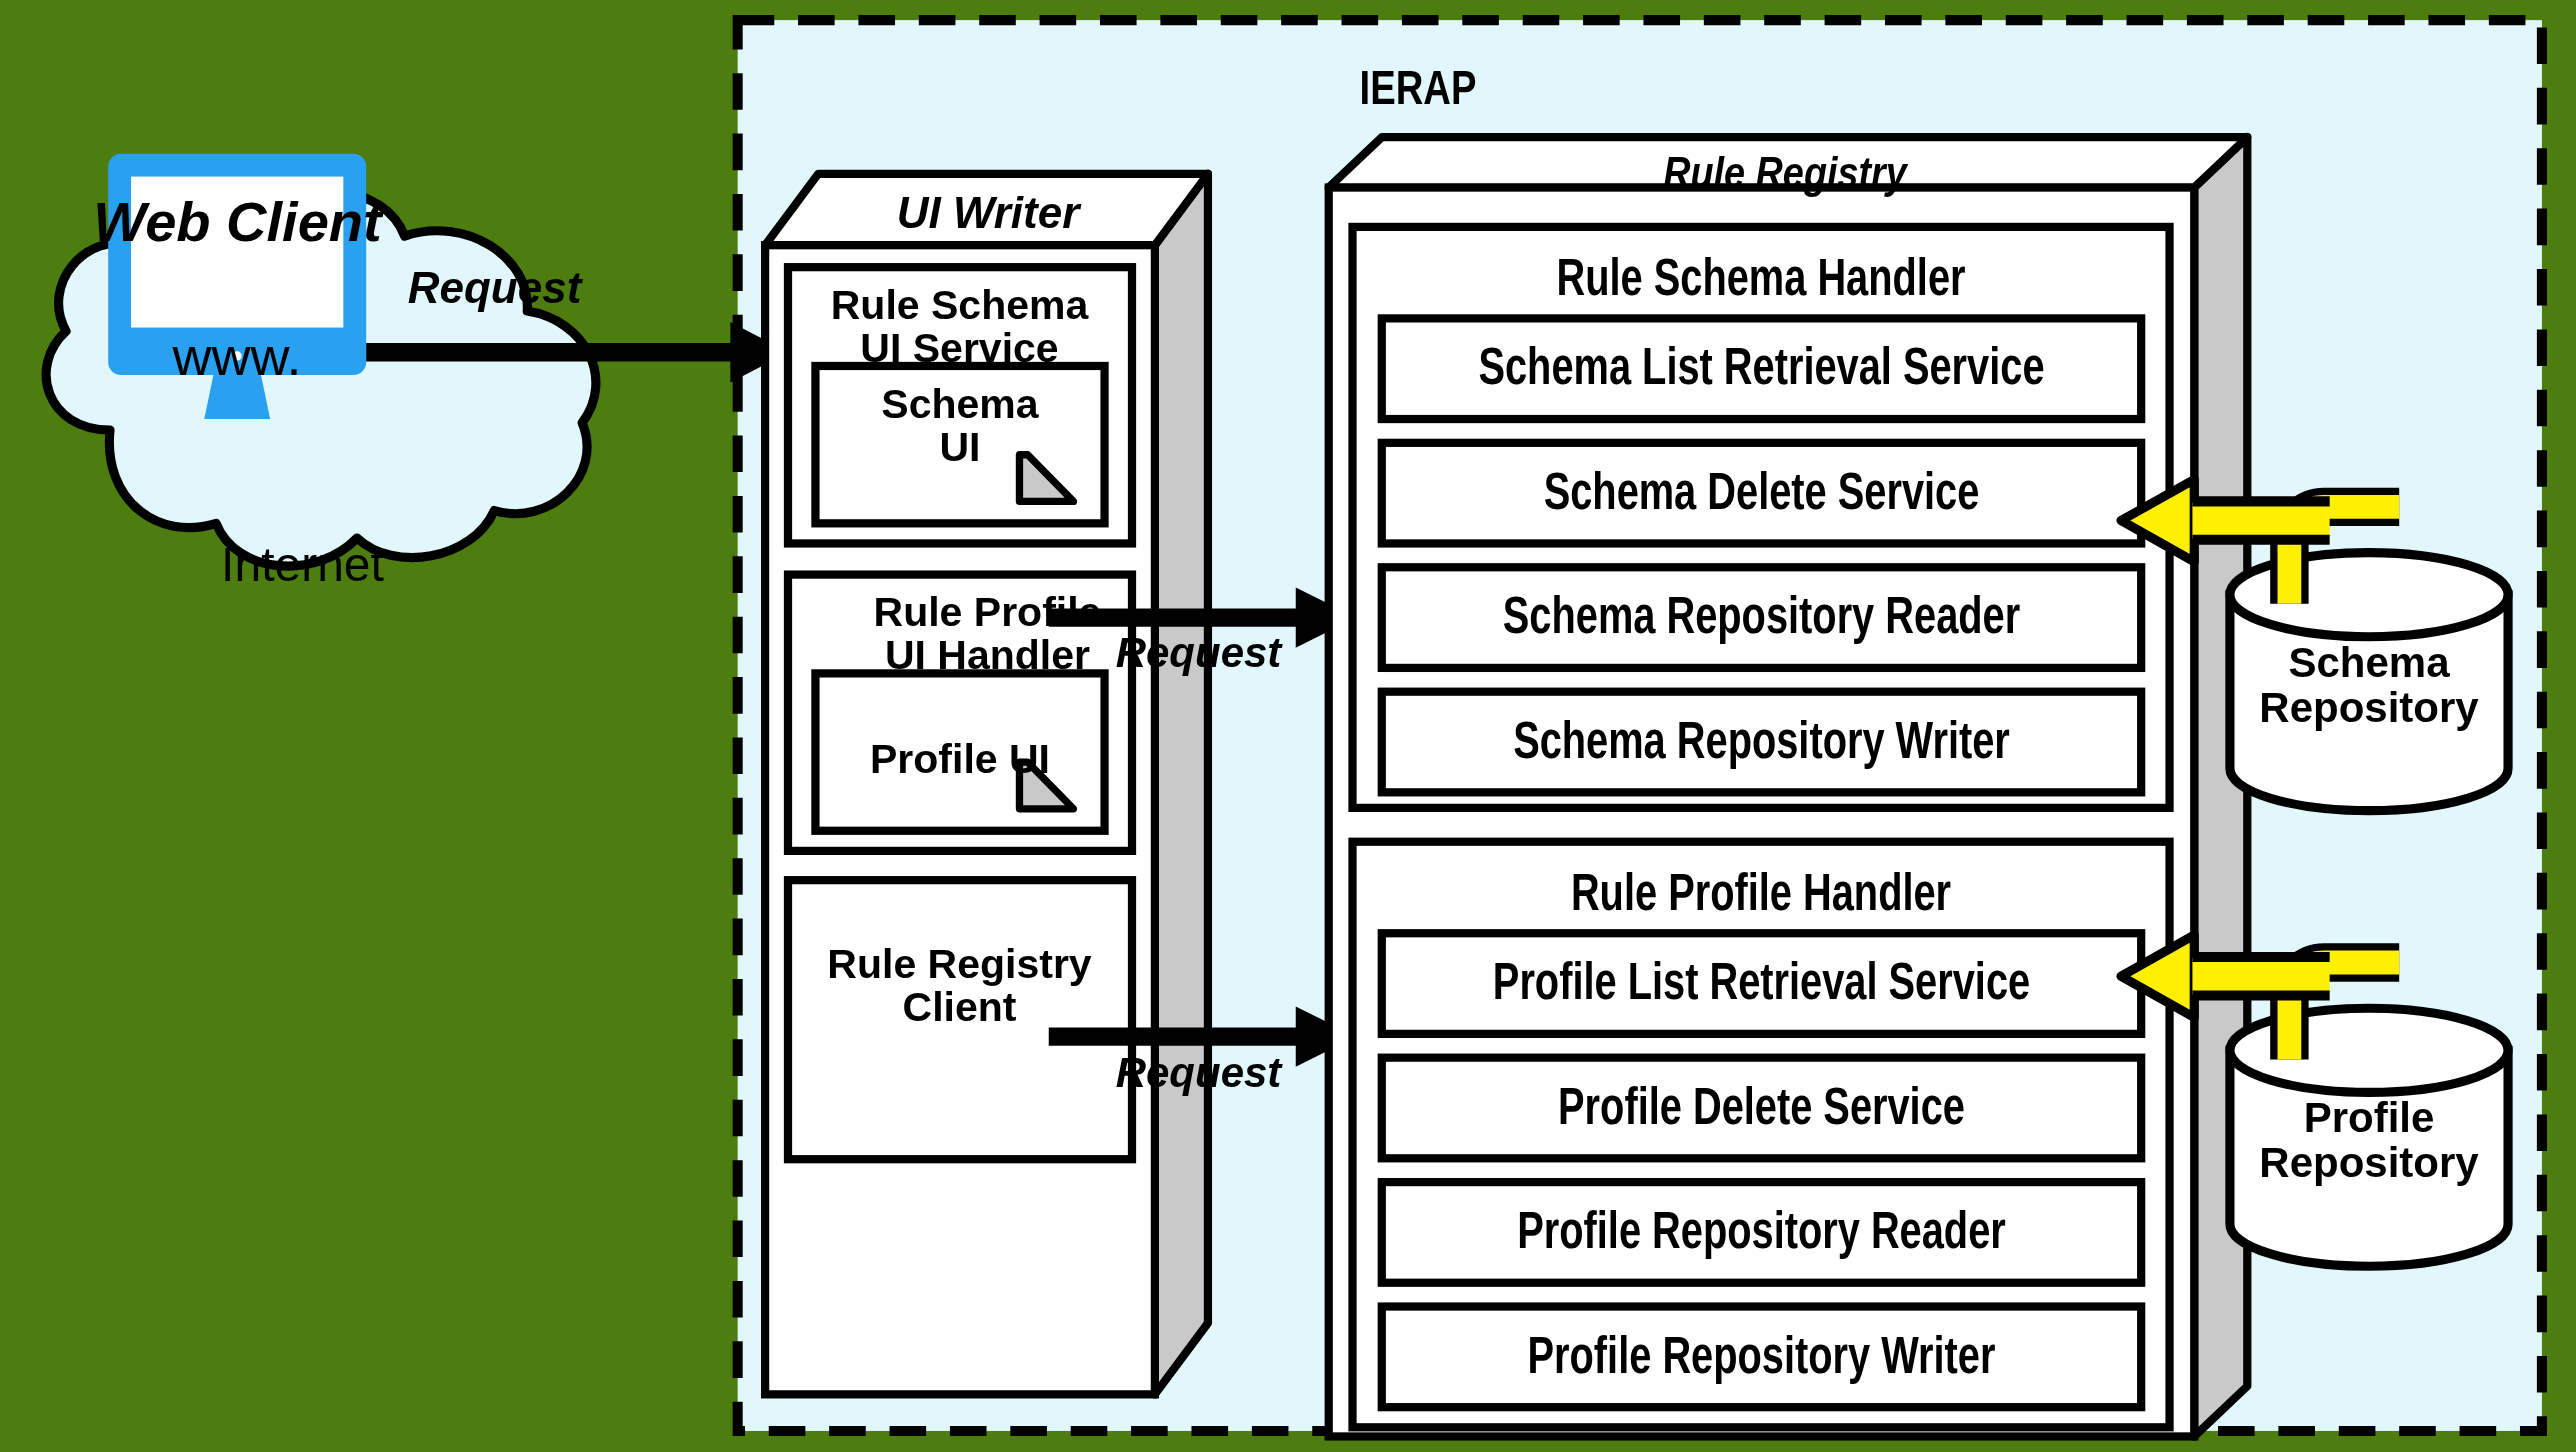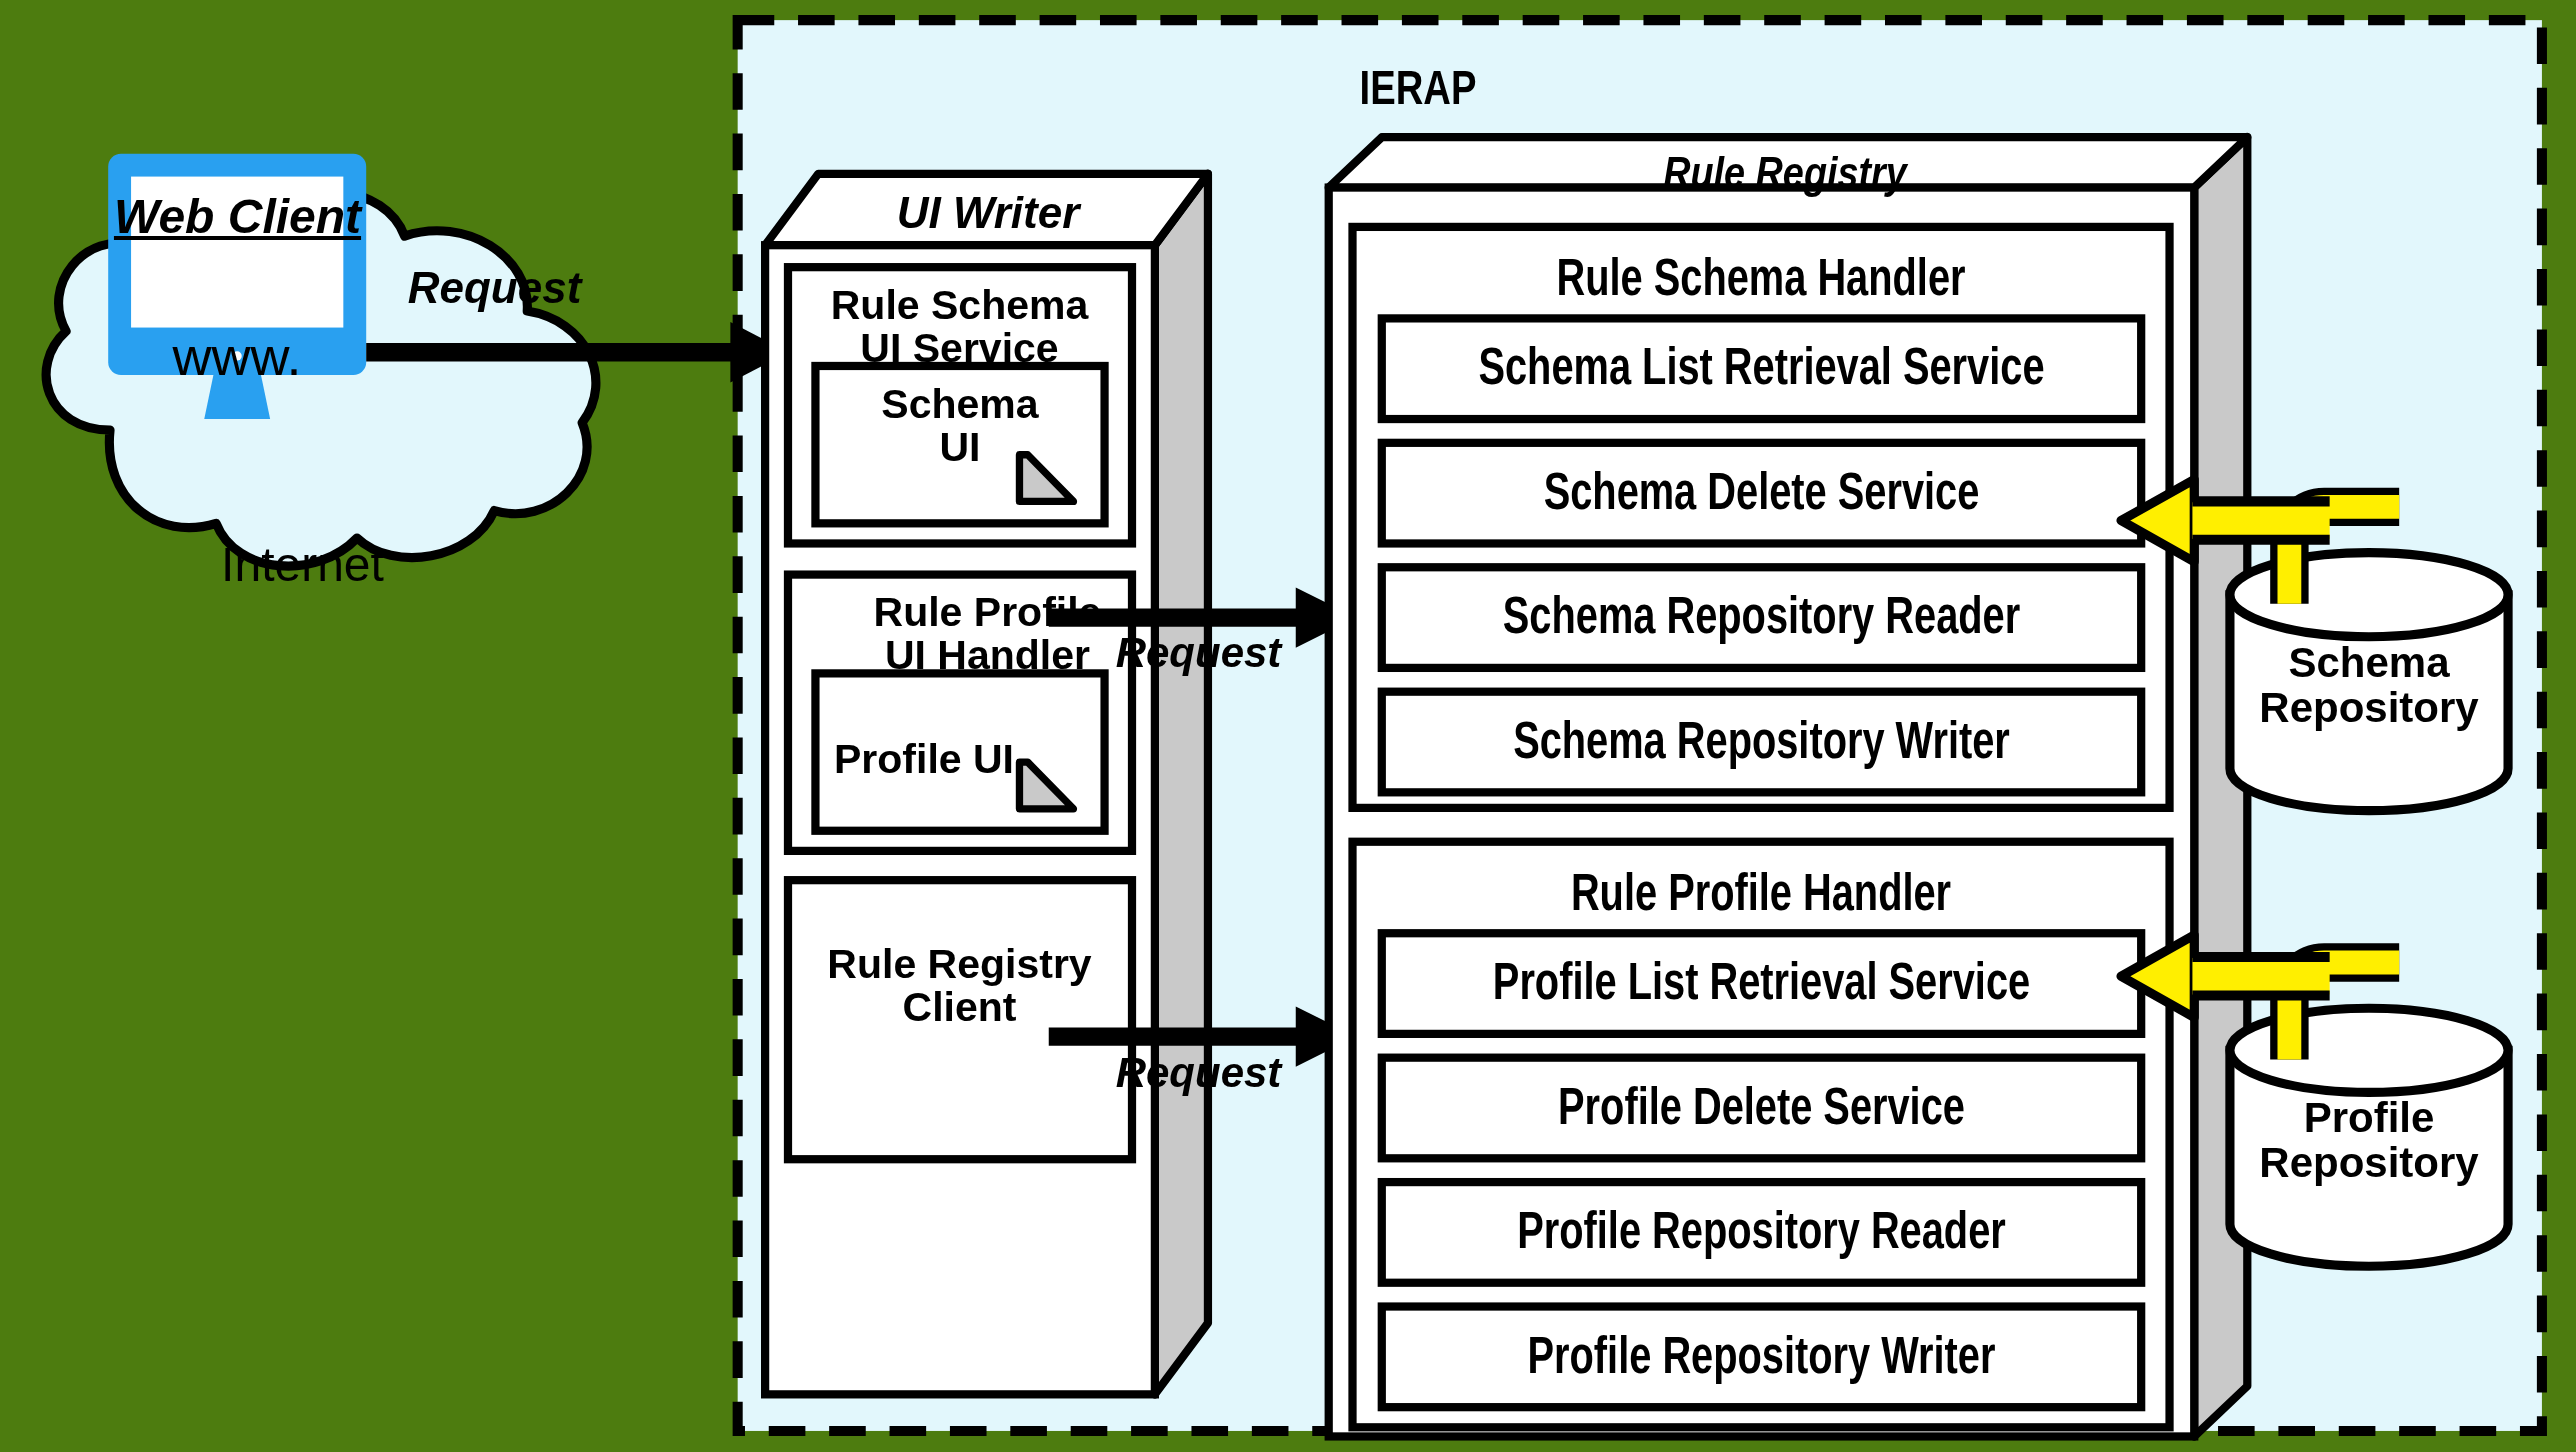--- a/index.html
+++ b/index.html
@@ -116,38 +116,38 @@
       <path d="M2502,1158 L2502,1090 A38,38 0 0 1 2540,1052 L2622,1052" fill="none" stroke="#ffef00" stroke-width="26" stroke-linecap="butt" stroke-linejoin="round"></path>
       <path d="M2318,1067 L2398,1022 L2398,1112 Z" fill="#ffef00" stroke="#000" stroke-width="10" stroke-linejoin="round"></path>
       <rect x="2396" y="1047" width="150" height="40" fill="#ffef00" stroke="none"></rect>
       <line x1="2396" y1="1046" x2="2546" y2="1046" stroke="#000" stroke-width="11"></line>
       <line x1="2396" y1="1088" x2="2546" y2="1088" stroke="#000" stroke-width="11"></line>
     </g>
   </svg>
 
   <div class="lbl cond" style="left:1235px;top:62px;width:366px;font-size:49px;">IERAP</div>
 
-  <div class="lbl ital" style="left:73px;top:192px;width:329px;font-size:48px;text-decoration:underline;">Web Client</div>
+  <div class="lbl ital" style="left:73px;top:192px;width:329px;font-size:56px;">Web Client</div>
 
   <div class="lbl" style="left:131px;top:328px;width:212px;font-size:54px;font-weight:normal;">www.</div>
 
   <div class="lbl" style="left:165px;top:540px;width:275px;font-size:48px;font-weight:normal;">Internet</div>
 
   <div class="lbl ital" style="left:339px;top:265px;width:311px;font-size:44px;">Request</div>
 
   <div class="lbl ital" style="left:805px;top:190px;width:366px;font-size:44px;">UI Writer</div>
 
   <div class="lbl" style="left:792px;top:284px;width:335px;font-size:41px;">Rule Schema
 UI Service</div>
   <div class="lbl" style="left:820px;top:383px;width:280px;font-size:41px;">Schema
 UI</div>
 
   <div class="lbl" style="left:820px;top:591px;width:335px;font-size:41px;">Rule Profile
 UI Handler</div>
-  <div class="lbl" style="left:784px;top:738px;width:280px;font-size:41px;">Profile UI</div>
+  <div class="lbl" style="left:820px;top:738px;width:280px;font-size:41px;">Profile UI</div>
 
   <div class="lbl" style="left:792px;top:943px;width:335px;font-size:41px;">Rule Registry
 Client</div>
 
   <div class="lbl ital" style="left:1066px;top:631px;width:265px;font-size:42px;">Request</div>
   <div class="lbl ital" style="left:1066px;top:1051px;width:265px;font-size:42px;">Request</div>
 
   <div class="lbl ital cond2" style="left:1556px;top:149px;width:458px;font-size:45px;">Rule Registry</div>
 
   <div class="lbl cond" style="left:1363px;top:251px;width:796px;font-size:51px;">Rule Schema Handler</div>

